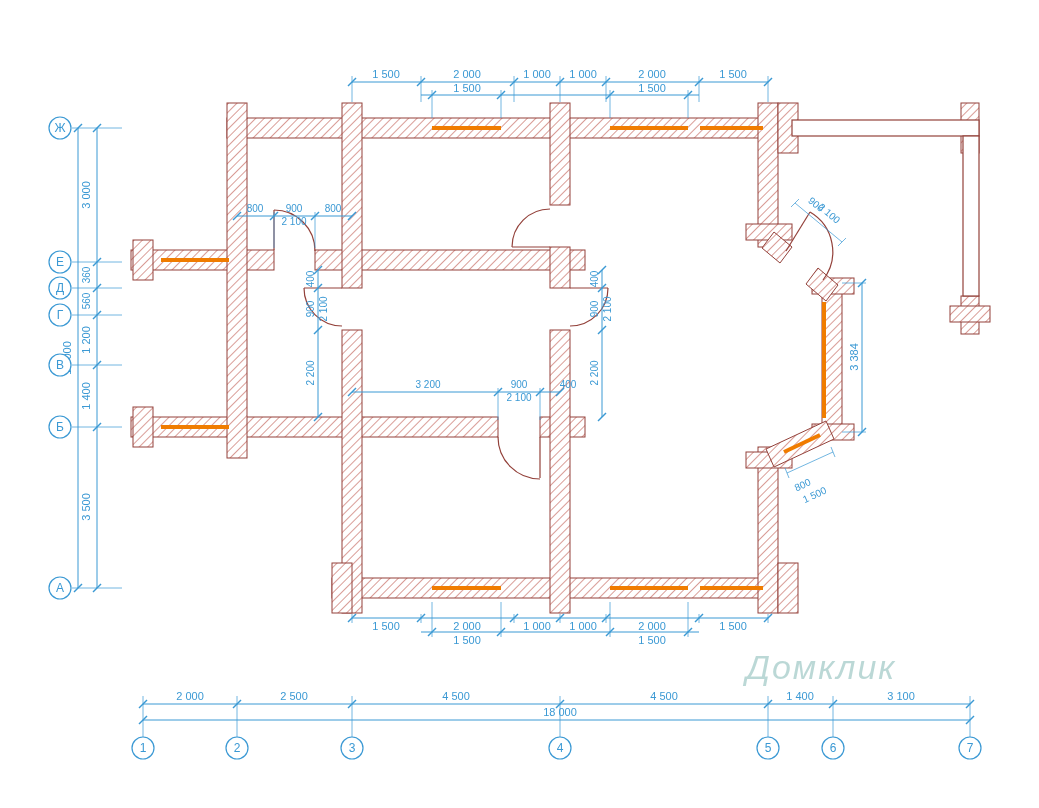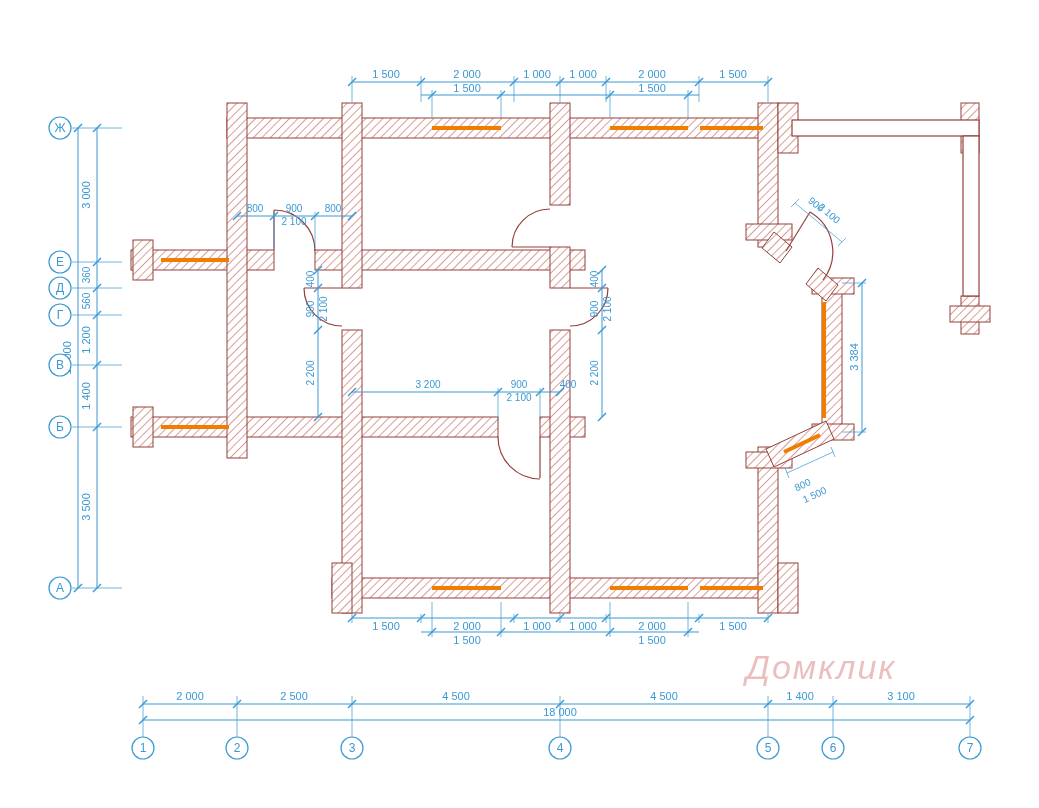--- a/index.html
+++ b/index.html
@@ -1,20 +1,20 @@
 <!DOCTYPE html>
 <html><head>
 <meta charset="utf-8">
 <style>
   html,body{margin:0;padding:0;background:#ffffff;}
   body{width:1039px;height:808px;position:relative;font-family:"Liberation Sans",sans-serif;overflow:hidden;}
   .stage{position:absolute;inset:0;border-radius:15px;}
   svg{display:block;}
   svg text{font-family:"Liberation Sans",sans-serif;}
-  .watermark{position:absolute;left:746px;top:648px;font-size:34px;font-style:italic;letter-spacing:2px;color:#b91c1c;opacity:.28;pointer-events:none;}
+  .watermark{position:absolute;left:746px;top:648px;font-size:34px;font-style:italic;letter-spacing:2px;color:#0f766e;opacity:.28;pointer-events:none;}
 </style>
 </head>
 <body>
 
 <div class="stage">
   <svg id="plan" width="1039" height="808" viewBox="0 0 1039 808">
     <defs>
       <pattern id="hatch" patternUnits="userSpaceOnUse" width="6" height="6" patternTransform="rotate(45)">
         <rect width="6" height="6" fill="#ffffff"></rect>
         <line x1="0" y1="0" x2="0" y2="6" stroke="#c05a50" stroke-width="1.2"></line>

